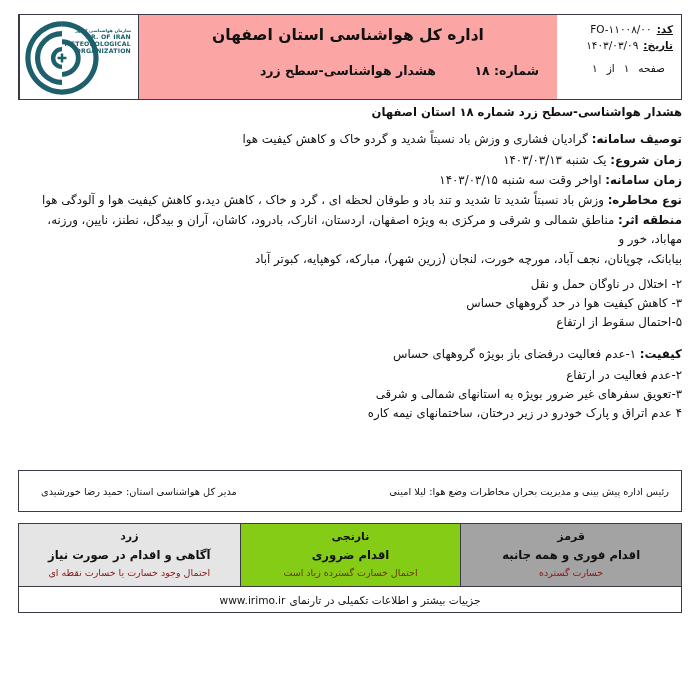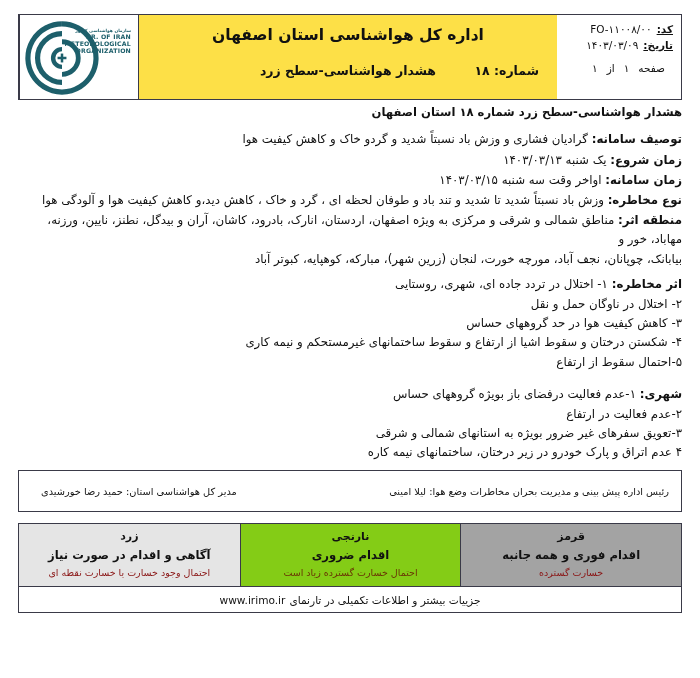--- a/index.html
+++ b/index.html
@@ -76,21 +76,21 @@
   .logo-mark {
     position: absolute;
     left: 2px;
     top: 4px;
     width: 74px;
     height: 74px;
   }
 
   .hdr-title {
     flex: 1 1 auto;
-    background: #fde047;
+    background: #fca5a5;
     position: relative;
     border-left: 1.6px solid #3a3a48;
   }
   .hdr-title .org-name {
     position: absolute;
     top: 11px;
     right: 0;
     left: 0;
     text-align: center;
     font-size: 15.5px;
@@ -368,33 +368,28 @@
     </p>
 
     <p class="field-line">
       <span class="lab">منطقه اثر:</span>
       <span class="val">مناطق شمالی و شرقی و مرکزی به ویژه اصفهان، اردستان، انارک، بادرود، کاشان، آران و بیدگل، نطنز، نایین، ورزنه، مهاباد، خور و</span>
     </p>
     <p class="cont-line">بیابانک، چوپانان، نجف آباد، مورچه خورت، لنجان (زرین شهر)، مبارکه، کوهپایه، کبوتر آباد</p>
 
     <div class="gap-sm"></div>
 
-    <p class="field-line">
-      <span class="lab">اثر مخاطره:</span>
-      <span class="val">۱- اختلال در تردد جاده ای، شهری، روستایی</span>
-    </p>
     <p class="cont-line">۲- اختلال در ناوگان حمل و نقل</p>
     <p class="cont-line">۳- کاهش کیفیت هوا در حد گروههای حساس</p>
-    <p class="cont-line">۴- شکستن درختان و سقوط اشیا از ارتفاع و سقوط ساختمانهای غیرمستحکم و نیمه کاری</p>
     <p class="cont-line">۵-احتمال سقوط از ارتفاع</p>
 
     <div class="gap-md"></div>
 
     <p class="field-line">
-      <span class="lab">شهری:</span>
+      <span class="lab">کیفیت:</span>
       <span class="val">۱-عدم فعالیت درفضای باز بویژه گروههای حساس</span>
     </p>
     <p class="cont-line">۲-عدم فعالیت در ارتفاع</p>
     <p class="cont-line">۳-تعویق سفرهای غیر ضرور بویژه به استانهای شمالی و شرقی</p>
     <p class="cont-line">۴ عدم اتراق و پارک خودرو در زیر درختان، ساختمانهای نیمه کاره</p>
   </div>
 
   <div class="sig-box">
     <div class="sig-cell right">رئیس اداره پیش بینی و مدیریت بحران مخاطرات وضع هوا:  لیلا  امینی</div>
     <div class="sig-cell left">مدیر کل هواشناسی استان: حمید رضا خورشیدی</div>

